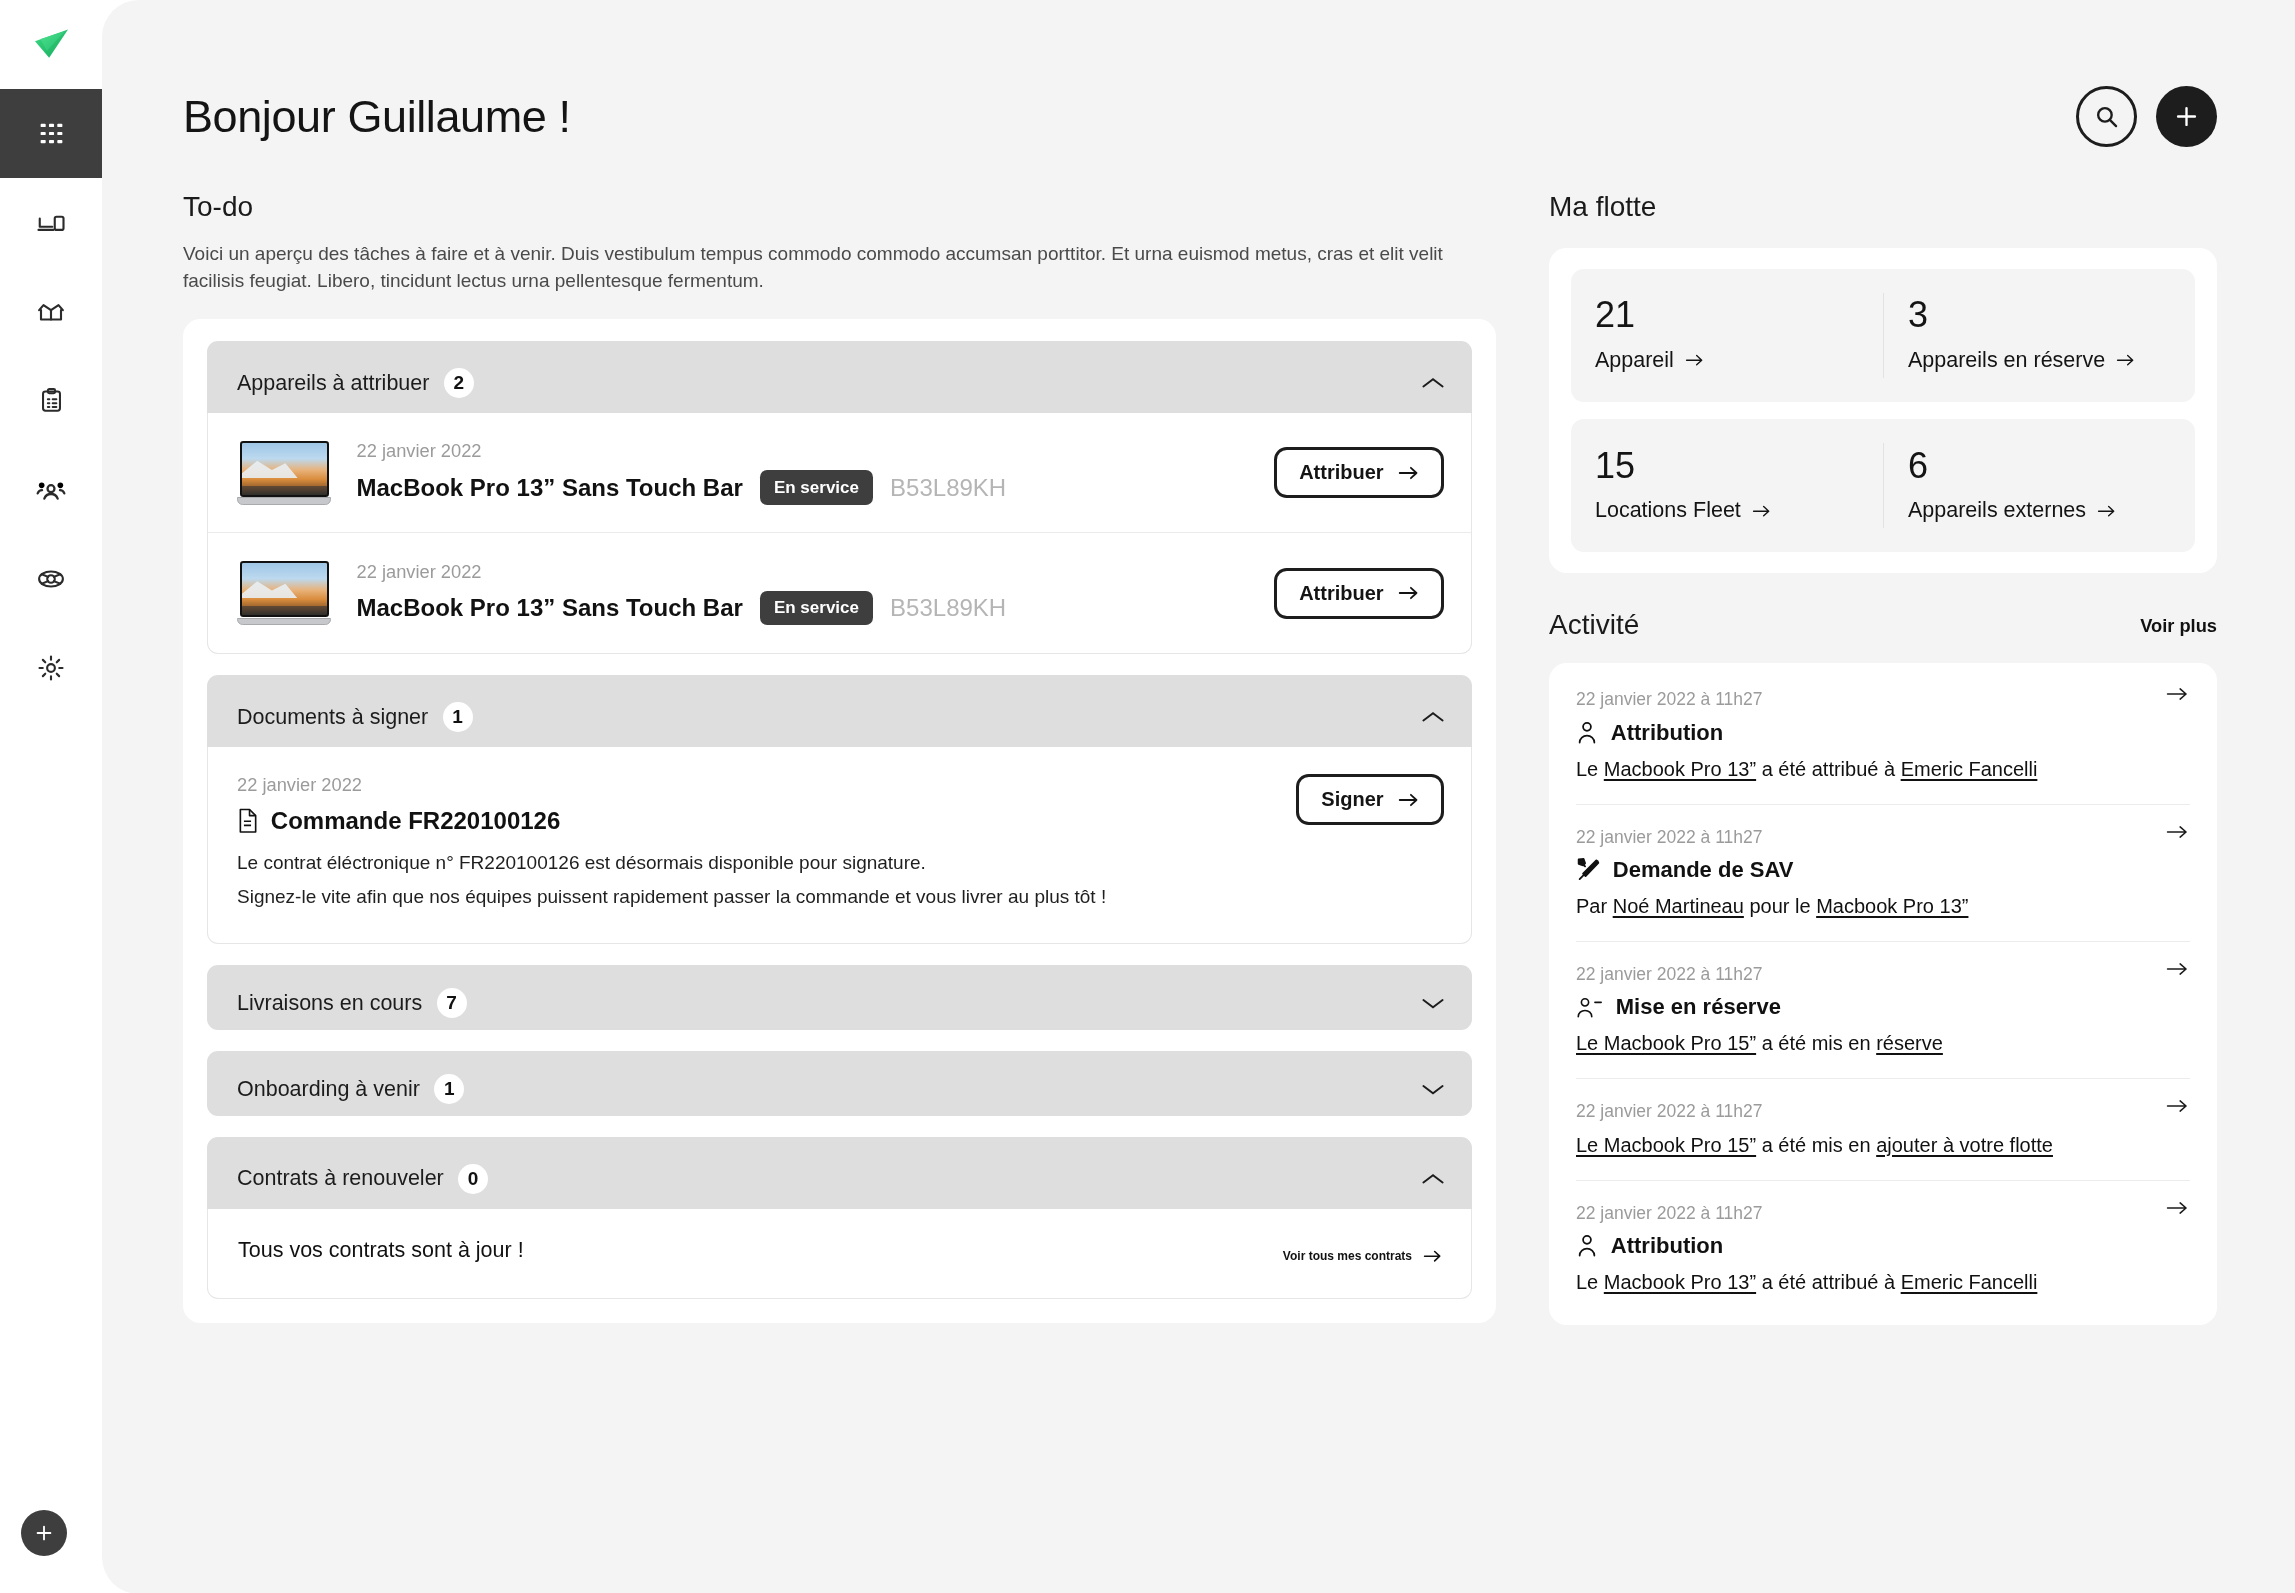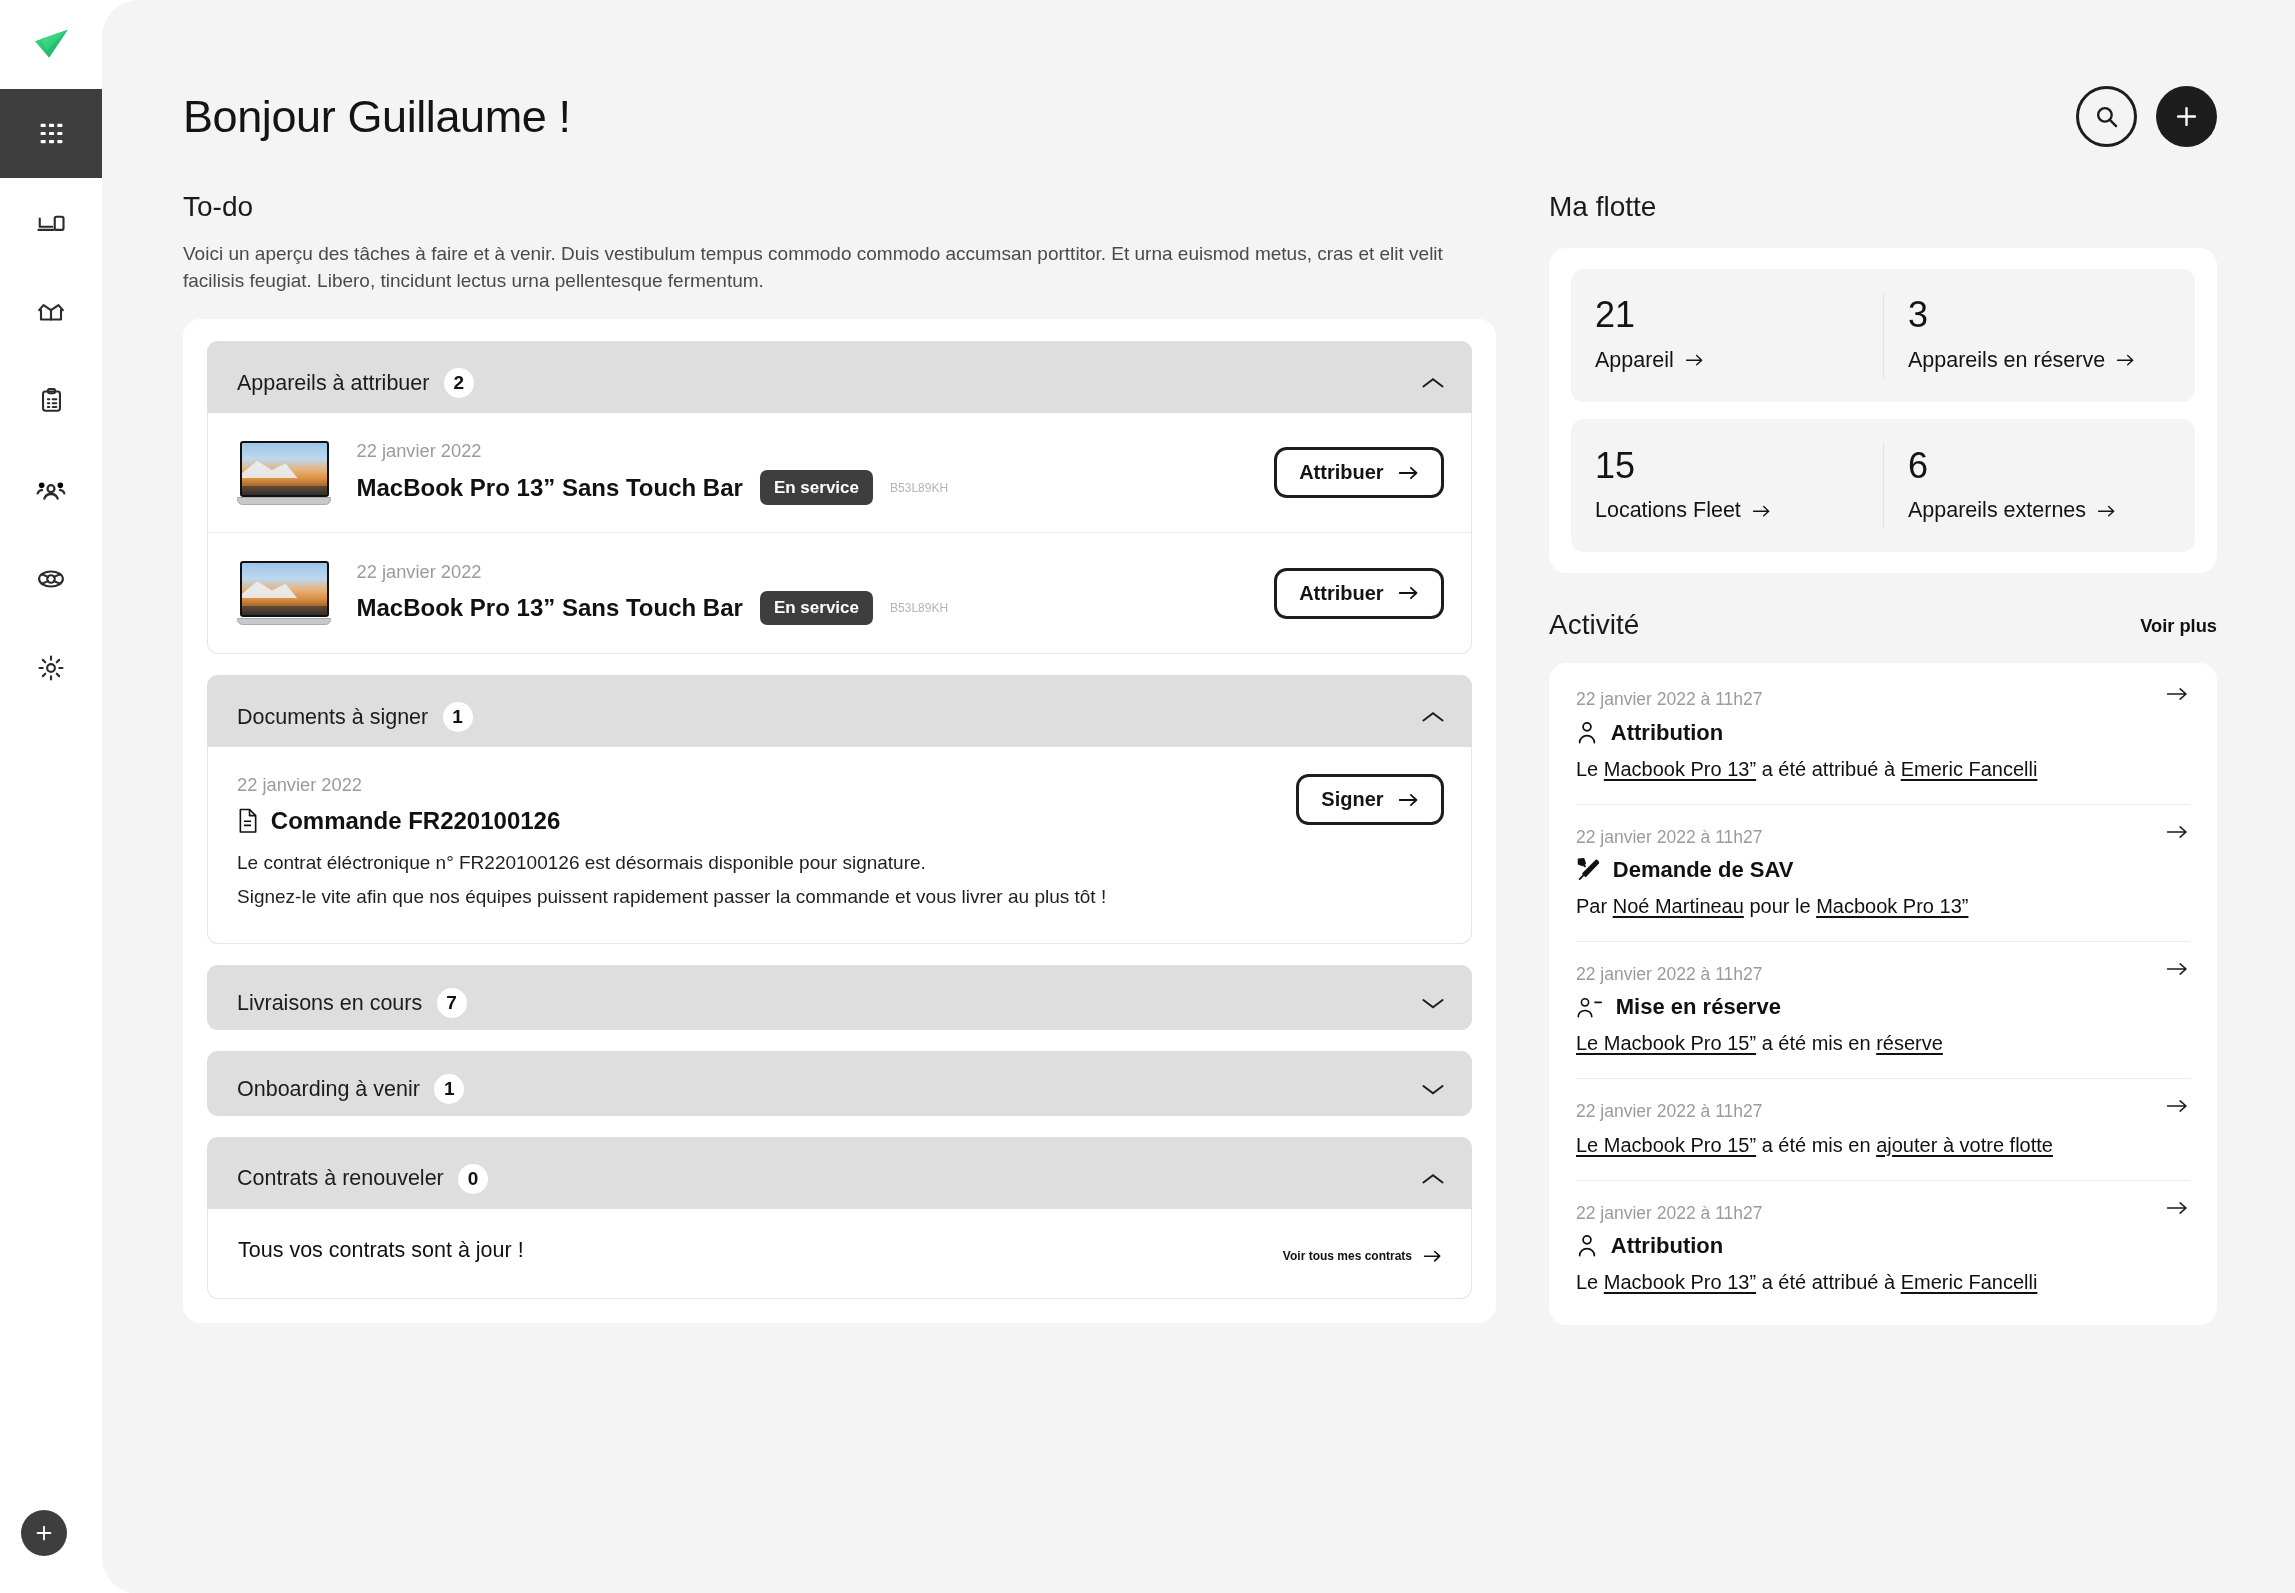--- a/index.html
+++ b/index.html
@@ -226,21 +226,21 @@
   .dev-name { font-size: 24px; font-weight: 700; color: #111; }
   .badge {
     background: #3e3e3e;
     color: #fff;
     font-size: 17px;
     font-weight: 700;
     padding: 7.2px 13.6px;
     border-radius: 7.2px;
     white-space: nowrap;
   }
-  .dev-serial { font-size: 12px; color: #b5b5b5; font-weight: 400; }
+  .dev-serial { font-size: 24px; color: #b5b5b5; font-weight: 400; }
 
   .pill-btn {
     border: 3.2px solid #1d1d1d;
     background: #fff;
     border-radius: 12.8px;
     padding: 11px 22px;
     font-size: 20px;
     font-weight: 700;
     color: #141414;
     display: inline-flex;

